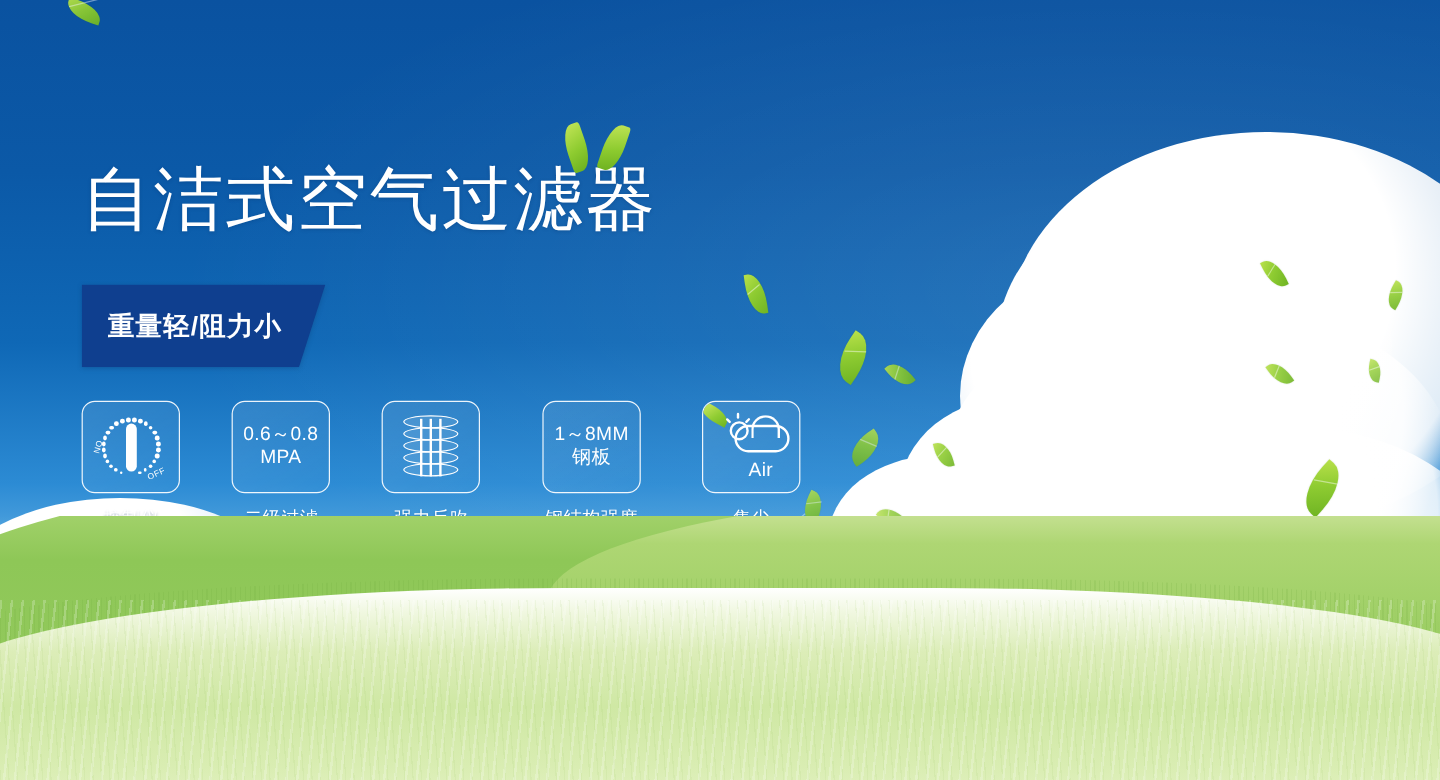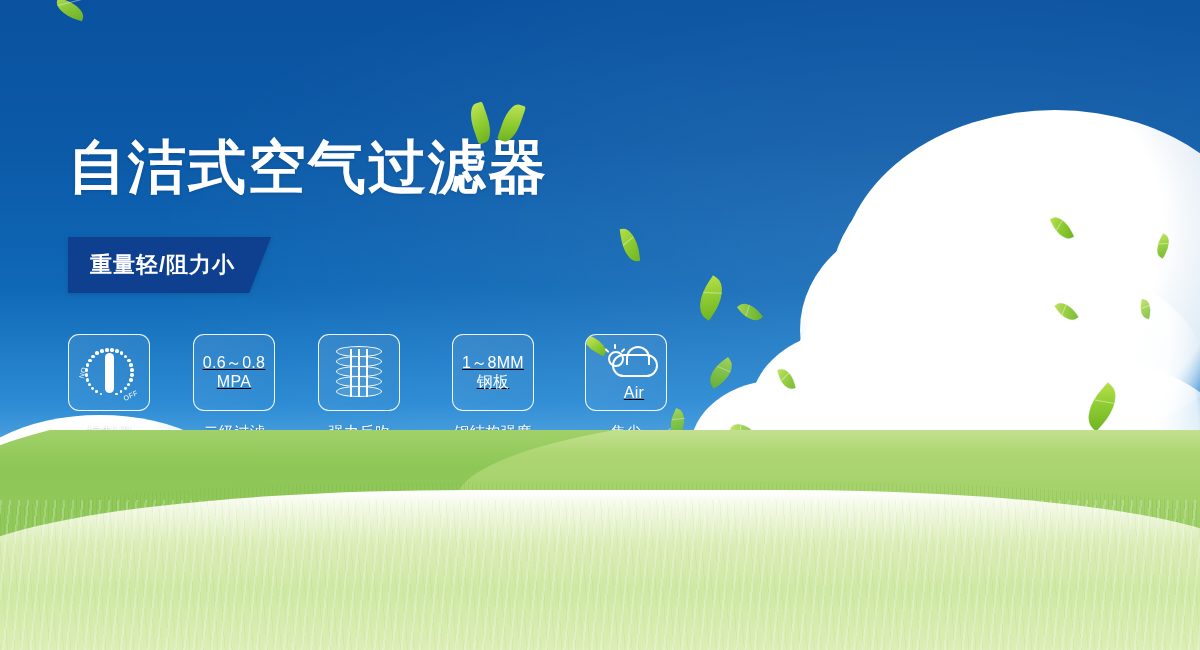--- a/index.html
+++ b/index.html
@@ -101,38 +101,38 @@
     transform:rotate(-32deg); transform-origin:left center;
   }
 
   
   .title-block { position:absolute; left:68px; top:138px; }
   .main-title {
     font-size:58px;
     line-height:1;
     letter-spacing:2px;
     color:#ffffff;
-    font-weight:700;
+    font-weight:400;
     white-space:nowrap;
     text-shadow:0 1px 3px rgba(0,40,90,.25);
   }
 
   .sprout { position:absolute; left:398px; top:-35px; width:70px; height:46px; }
   .sprout .lf {
     position:absolute; top:0; width:17px; height:40px;
     background:linear-gradient(160deg,#c4e659 0%, #8dcb2f 55%, #69ae1f 100%);
     border-radius:60% 10% 60% 10%;
   }
   .sprout .lf.l { left:6px;  transform:rotate(-19deg); }
   .sprout .lf.r { left:37px; transform:rotate(19deg); }
 
   
   .subtitle-bar {
     position:absolute; left:68px; top:237px;
-    height:56px; display:flex; align-items:stretch;
+    height:69px; display:flex; align-items:stretch;
     filter:drop-shadow(0 1px 2px rgba(0,30,70,.22));
     border-radius:27px;
   }
   .sub-left {
     background:#0f3f8f;
     color:#ffffff;
     display:flex; align-items:center;
     padding:0 20px 0 22px;
     font-size:22px; font-weight:700; letter-spacing:1px;
     clip-path:polygon(0 0, 100% 0, calc(100% - 22px) 100%, 0 100%);
@@ -147,21 +147,21 @@
     margin-left:-16px;
     clip-path:polygon(22px 0, 100% 0, 100% 100%, 0 100%);
     padding-left:34px;
   }
 
   
   .features {
     position:absolute; left:68px; top:334px;
     display:flex; gap:0;
   }
-  .feature { width:83px; margin-right:42px; text-align:center;text-decoration:underline; }
+  .feature { width:83px; margin-right:42px; text-align:center; }
   .feature:last-child { margin-right:0; }
 
   .fbox {
     width:82px; height:77px;
     border:1.6px solid rgba(255,255,255,.92);
     border-radius:11px;
     background:linear-gradient(150deg, rgba(255,255,255,.10) 0%, rgba(255,255,255,.02) 100%);
     display:flex; flex-direction:column;
     align-items:center; justify-content:center;
     color:#ffffff;

